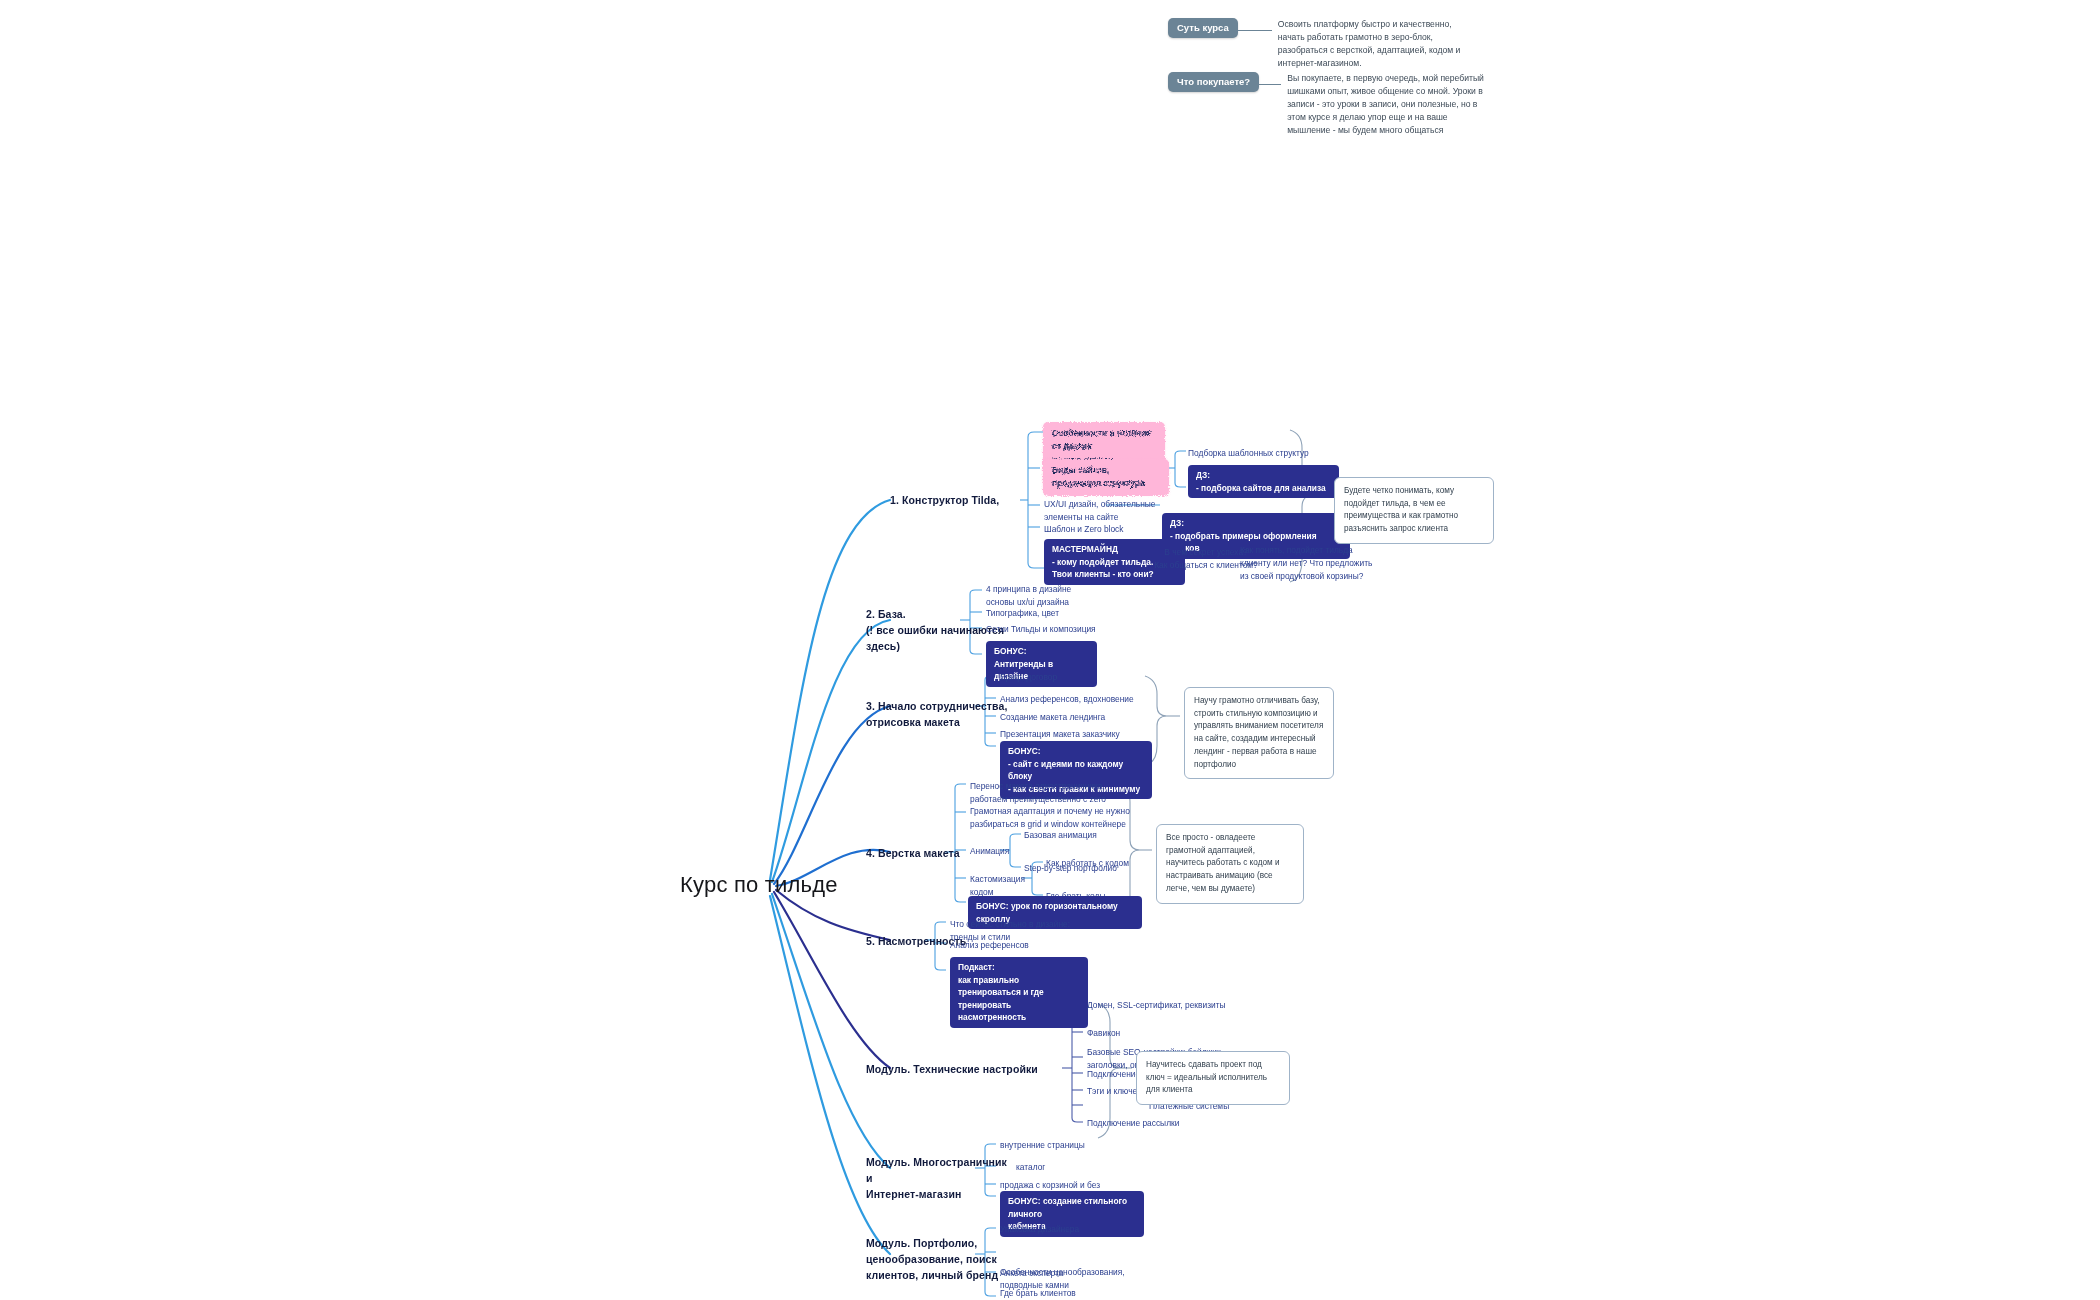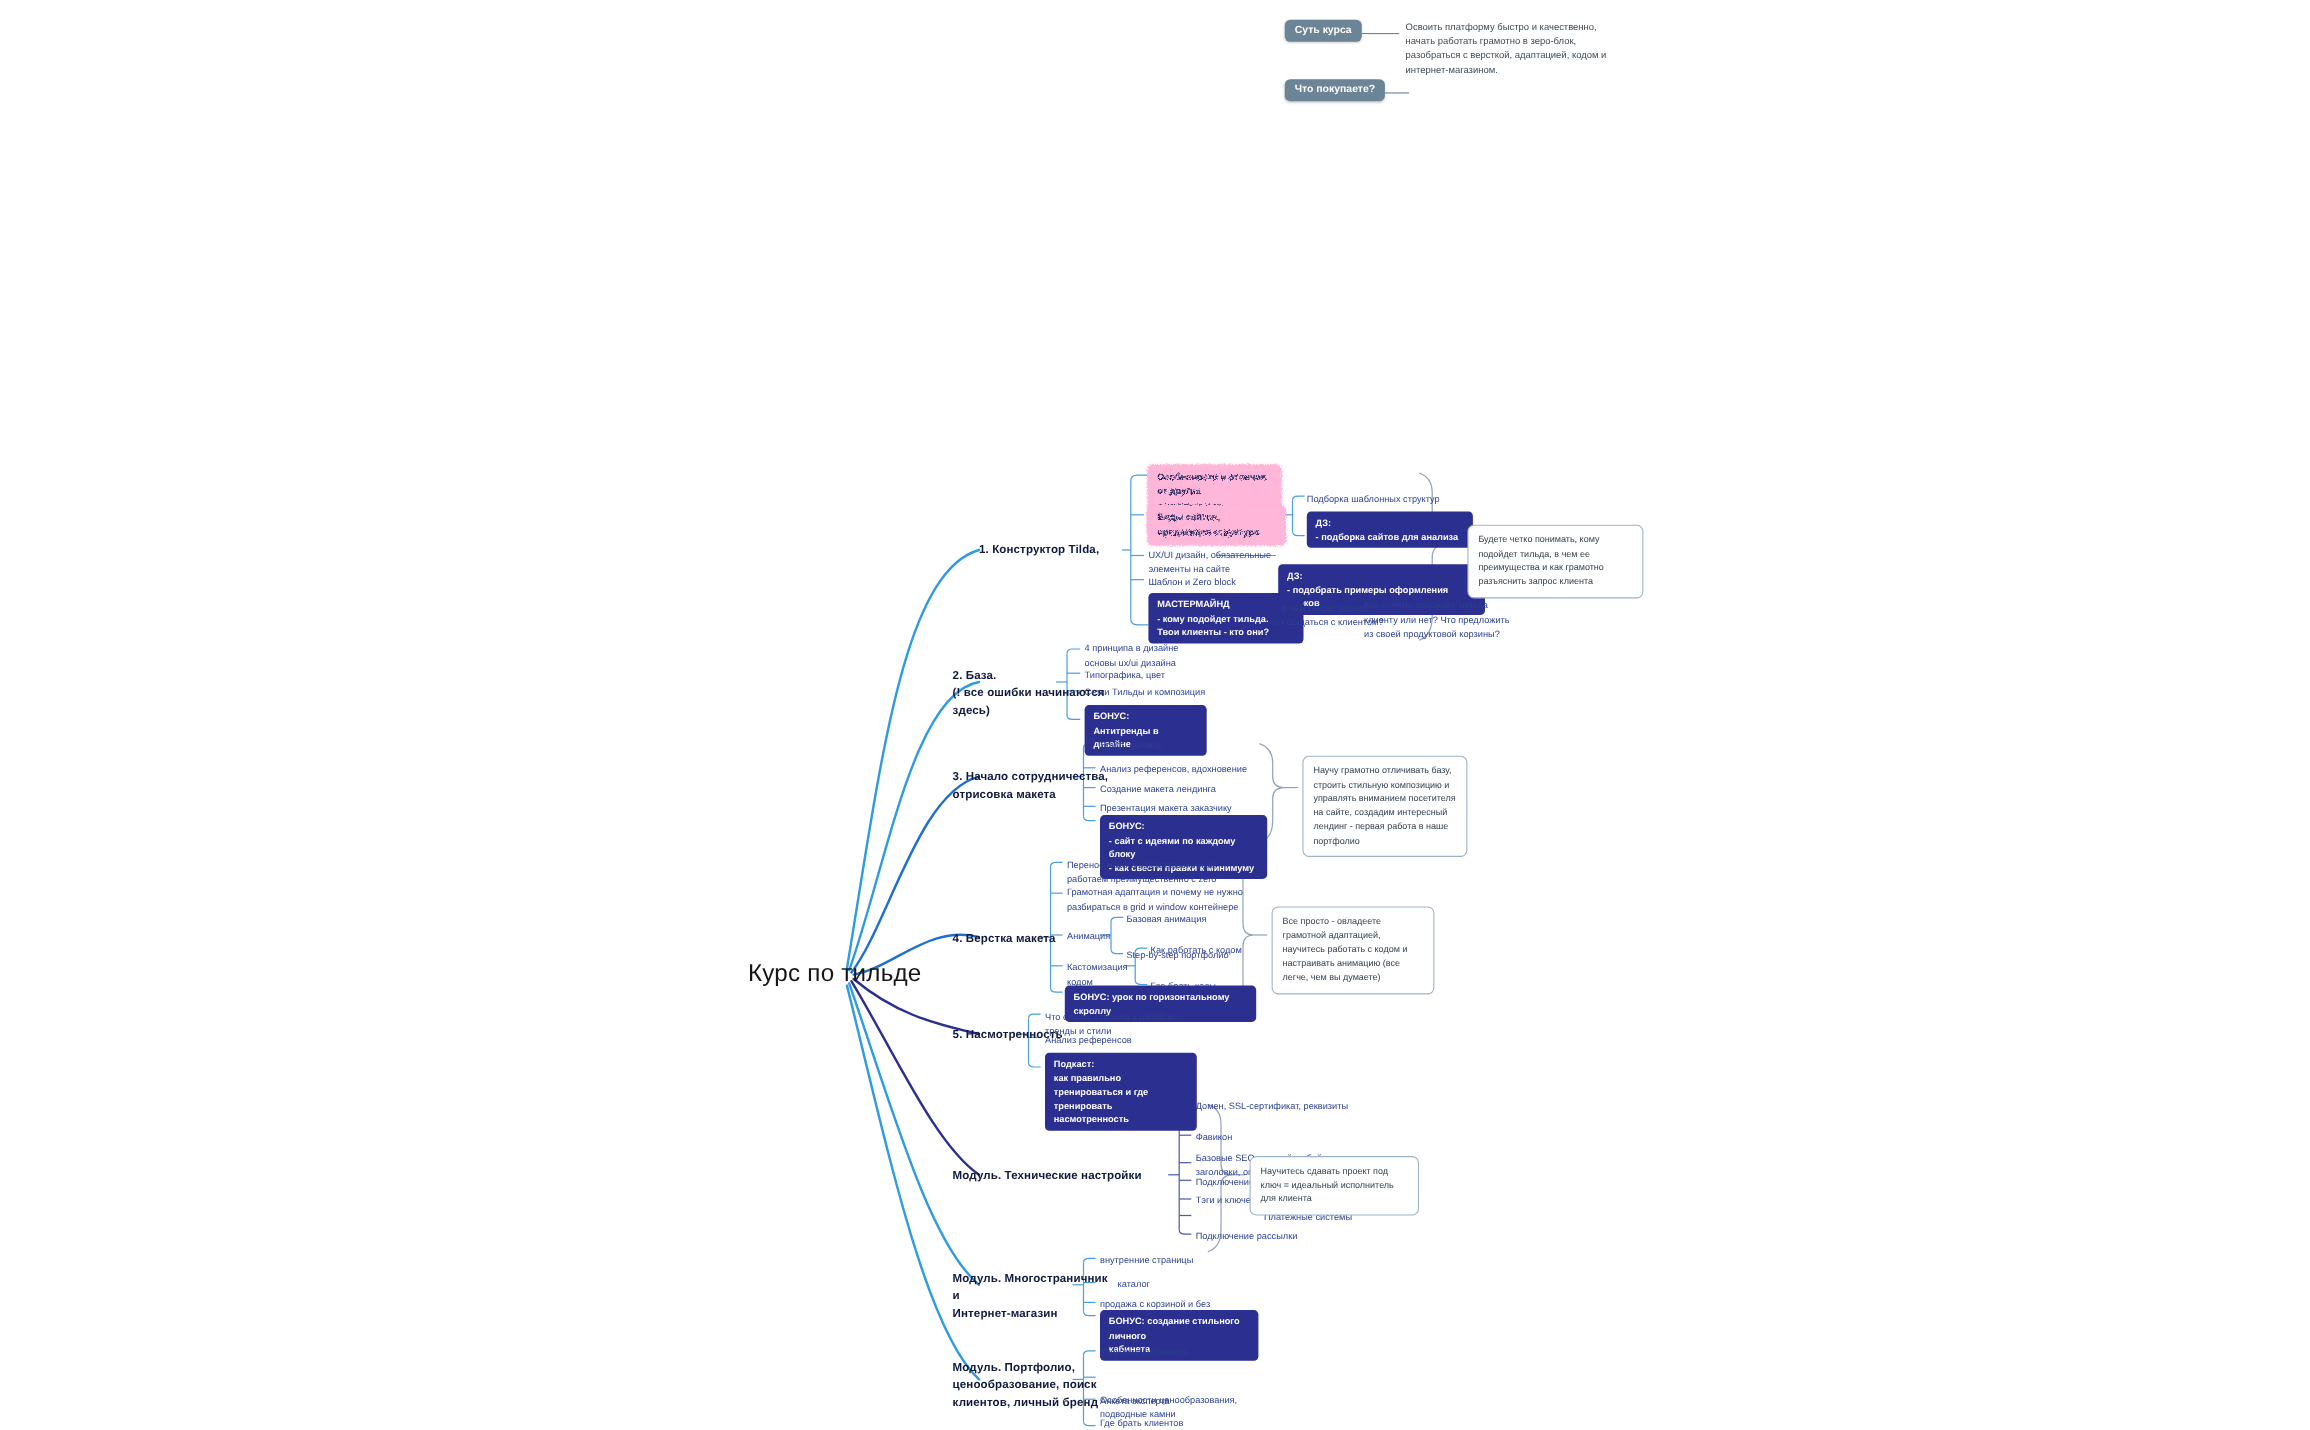--- a/index.html
+++ b/index.html
@@ -221,20 +221,21 @@
 
   <div class="note-block" style="left:1168px;top:18px;">
     <div class="note-pill">Суть курса</div>
     <div class="note-connector" style="width:34px;"></div>
     <div class="note-text" style="margin-left:6px;">Освоить платформу быстро и качественно, начать работать грамотно в зеро-блок, разобраться с версткой, адаптацией, кодом и интернет-магазином.</div>
   </div>
 
   <div class="note-block" style="left:1168px;top:72px;">
     <div class="note-pill">Что покупаете?</div>
     <div class="note-connector" style="width:22px;"></div>
+    <div class="note-text" style="margin-left:6px;">Вы покупаете, в первую очередь, мой перебитый шишками опыт, живое общение со мной. Уроки в записи - это уроки в записи, они полезные, но в этом курсе я делаю упор еще и на ваше мышление - мы будем много общаться</div>
   </div>
 
   <div class="center-title" style="left:680px;top:872px;">Курс по тильде</div>
 
   <div class="branch-title w1" style="left:890px;top:493px;">1. Конструктор Tilda,</div>
 
   <div class="marker" style="left:1045px;top:424px;width:104px;">Особенности и отличия от других конструкторов, видеообзор Тильды</div>
   <div class="marker" style="left:1045px;top:461px;width:108px;">Виды сайтов, продающая структура</div>
   <div class="leaf" style="left:1188px;top:447px;width:150px;">Подборка шаблонных структур</div>
   <div class="chip" style="left:1188px;top:465px;width:135px;white-space:pre-line;">ДЗ:

